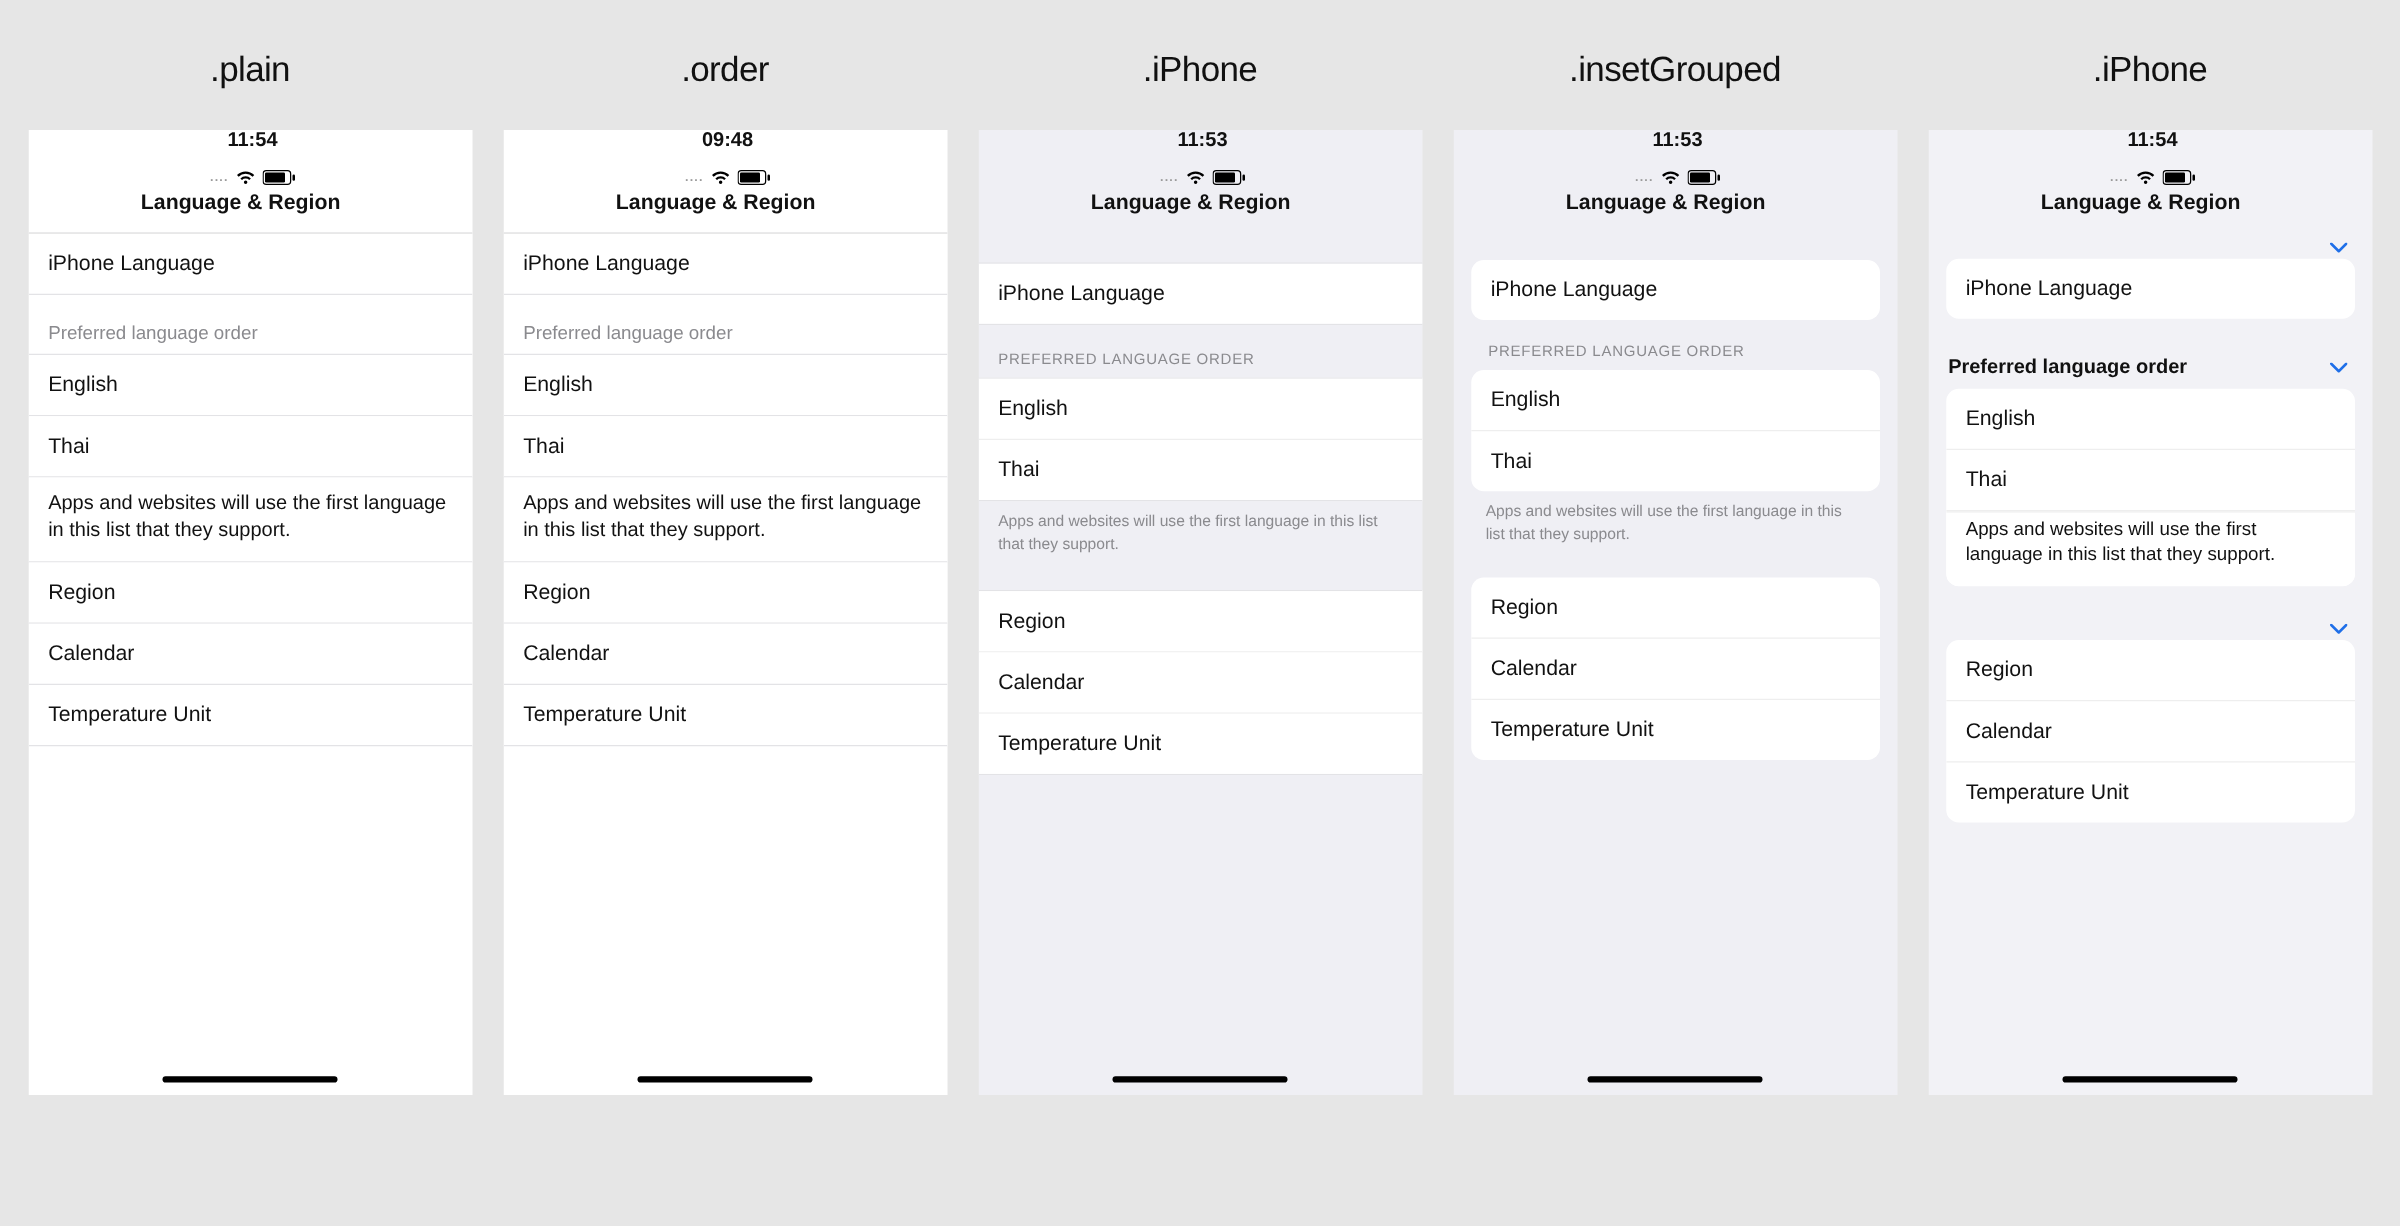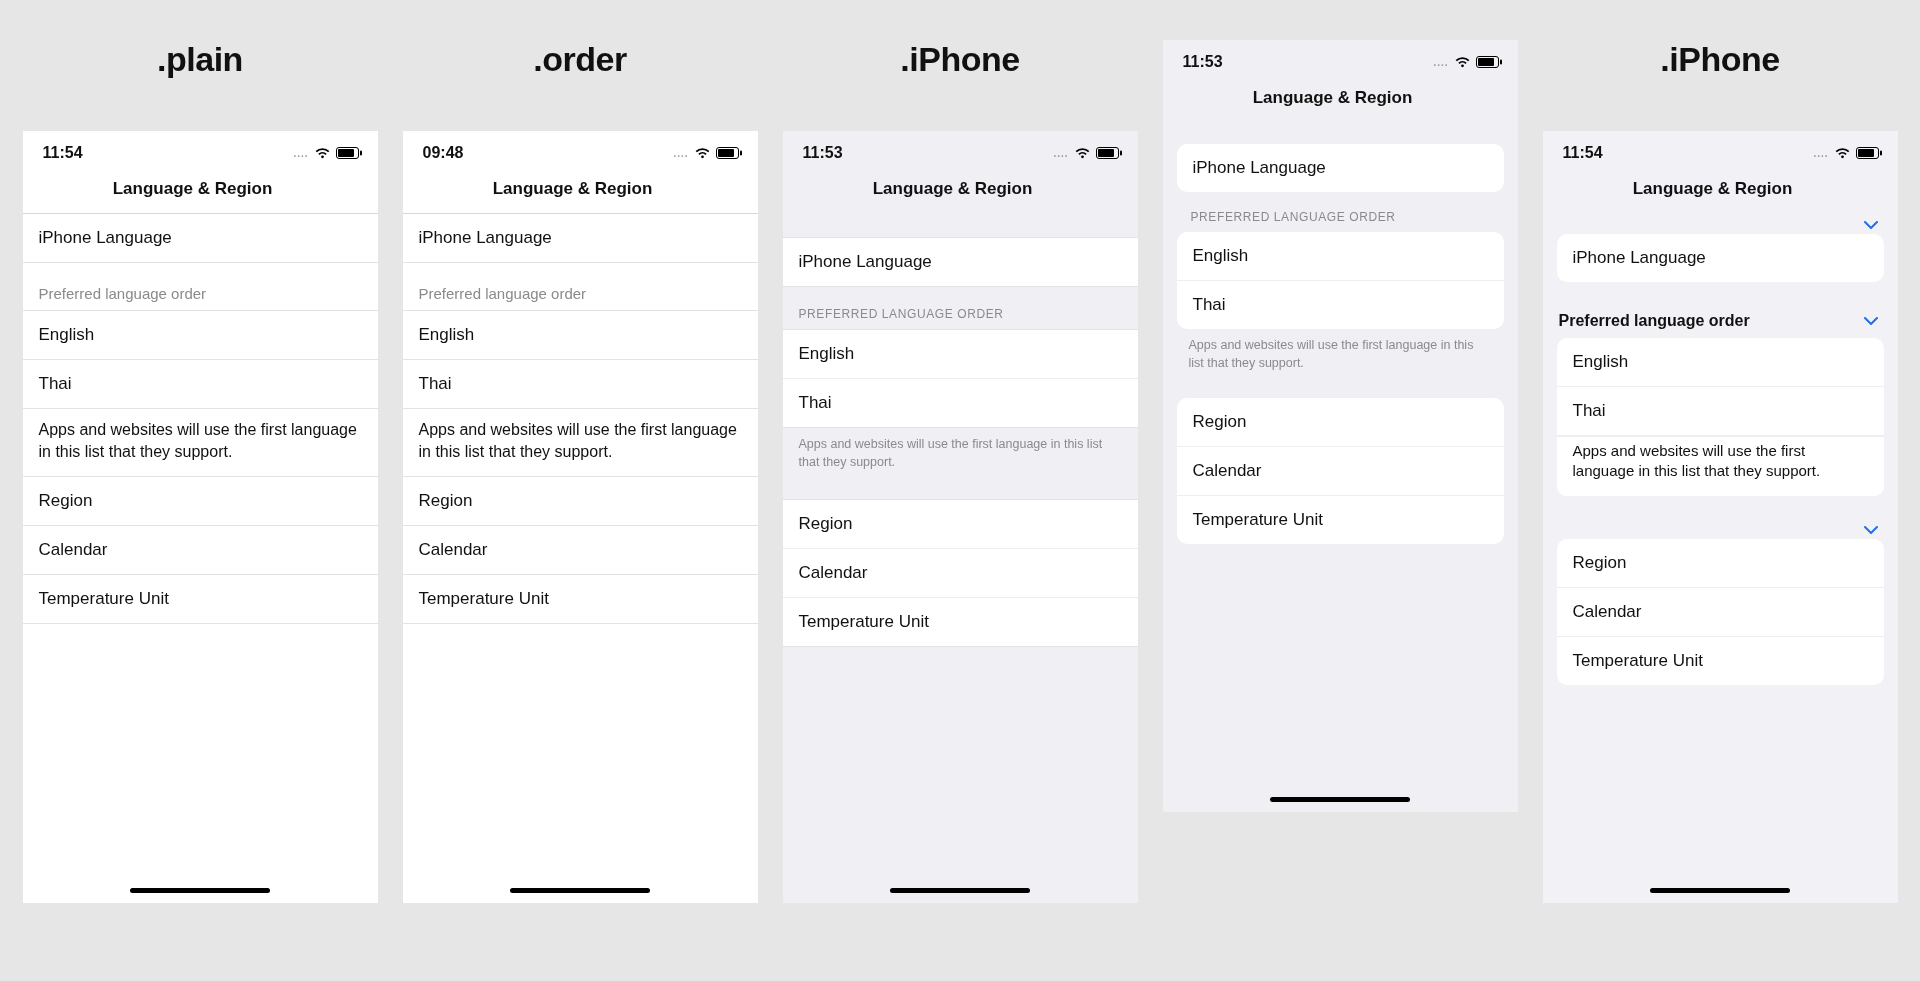--- a/index.html
+++ b/index.html
@@ -16,24 +16,24 @@
     padding: 40px 20px 40px 20px;
     gap: 20px;
   }
   .col {
     flex: 1 1 0;
     display: flex;
     flex-direction: column;
     align-items: center;
   }
   .style-title {
-    font-size: 34px;
-    font-weight: 700;
+    font-size: 28px;
+    font-weight: 400;
     color: #111;
-    margin-bottom: 52px;
+    margin-bottom: 32px;
     letter-spacing: -0.5px;
   }
   .phone {
     width: 355px;
     height: 772px;
     background: #fff;
     position: relative;
     font-size: 17px;
     color: #111;
     overflow: hidden;
@@ -43,20 +43,21 @@
 
   
   .status {
     height: 44px;
     display: flex;
     align-items: center;
     justify-content: space-between;
     padding: 0 16px 0 20px;
     font-weight: 600;
     font-size: 16px;
+    flex-direction: column;
   }
   .status .right { display:flex; align-items:center; gap:5px; }
   .dots { font-size:10px; letter-spacing:1px; color:#9a9a9a; }
   .wifi, .battery { display:inline-block; }
   .wifi svg, .battery svg { display:block; }
 
   
   .navtitle {
     text-align:center;
     font-weight:600;
@@ -311,20 +312,21 @@
         <div class="grow">Region</div>
         <div class="grow">Calendar</div>
         <div class="grow">Temperature Unit</div>
       </div>
 
       <div class="homebar"></div>
     </div>
   </div>
 
   <div class="col">
+    <div class="style-title">.insetGrouped</div>
     <div class="phone greybg insetg">
       <div class="status">
         <span>11:53</span>
         <span class="right">
           <span class="dots">....</span>
           <span class="wifi">
             <svg width="17" height="12" viewBox="0 0 17 12">
                 <path d="M8.5 11.2a1.4 1.4 0 100-2.8 1.4 1.4 0 000 2.8zM4.3 6.7a6 6 0 018.4 0l-1.3 1.3a4.2 4.2 0 00-5.8 0L4.3 6.7zM1.6 4a9.8 9.8 0 0113.8 0l-1.3 1.3a8 8 0 00-11.2 0L1.6 4z" fill="#000"></path>
               </svg>
           </span>

